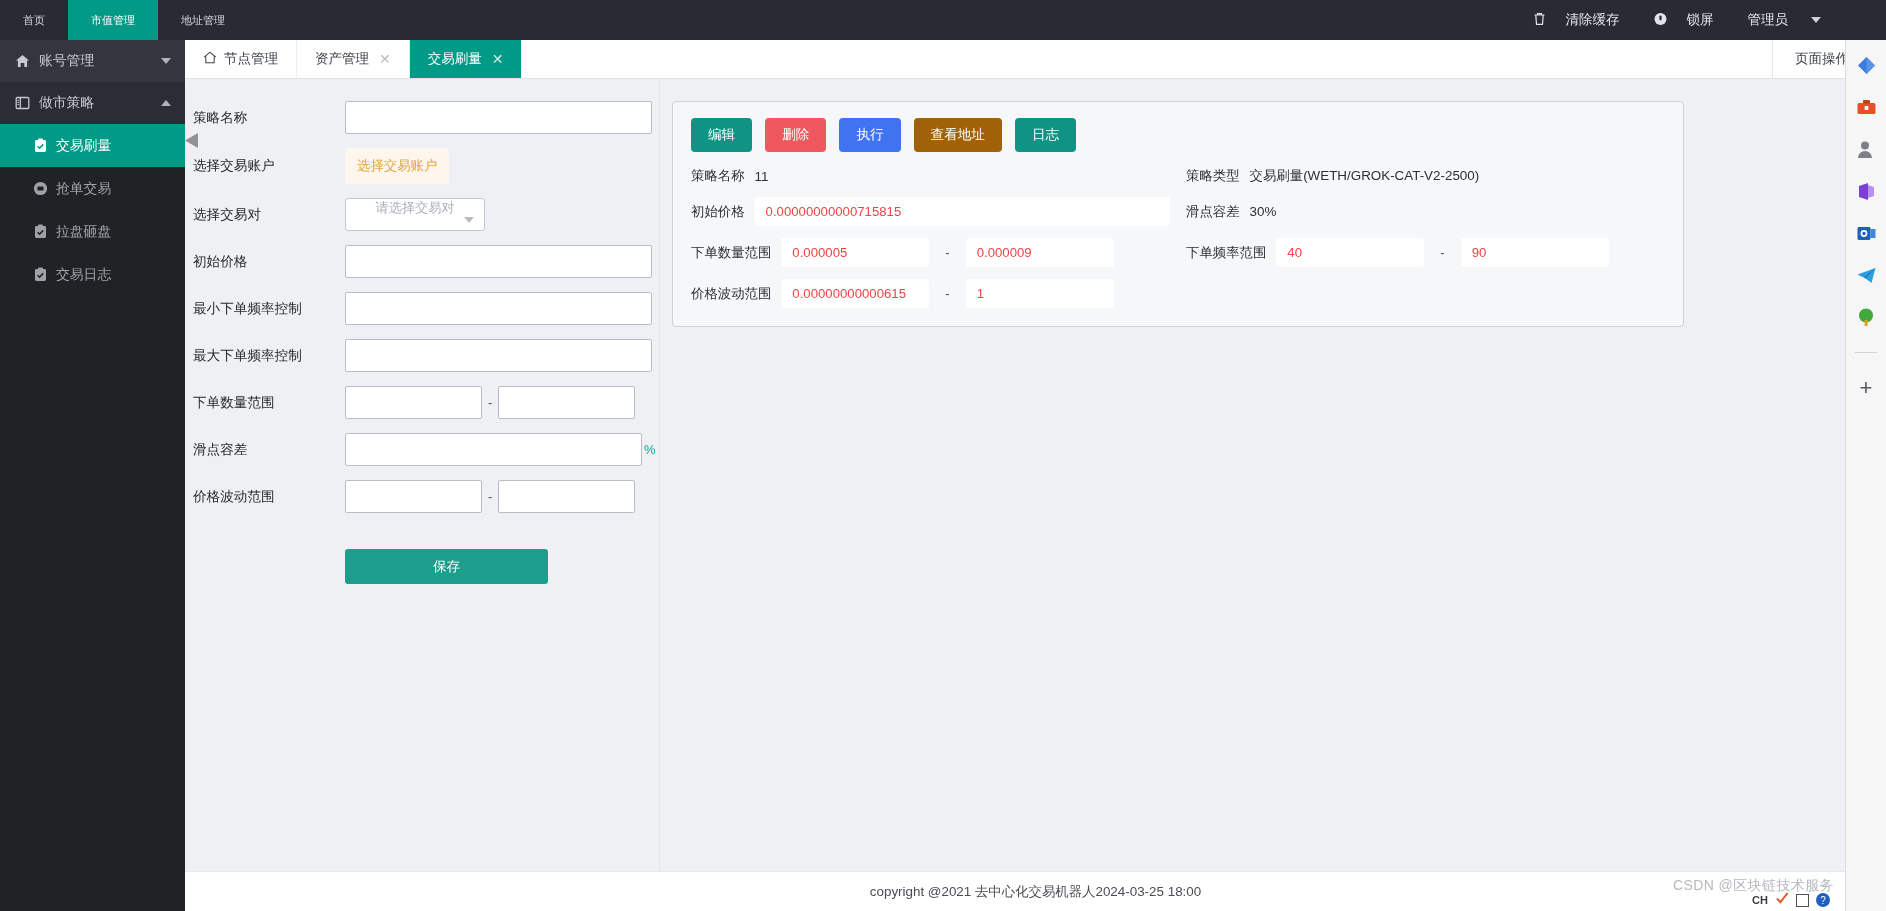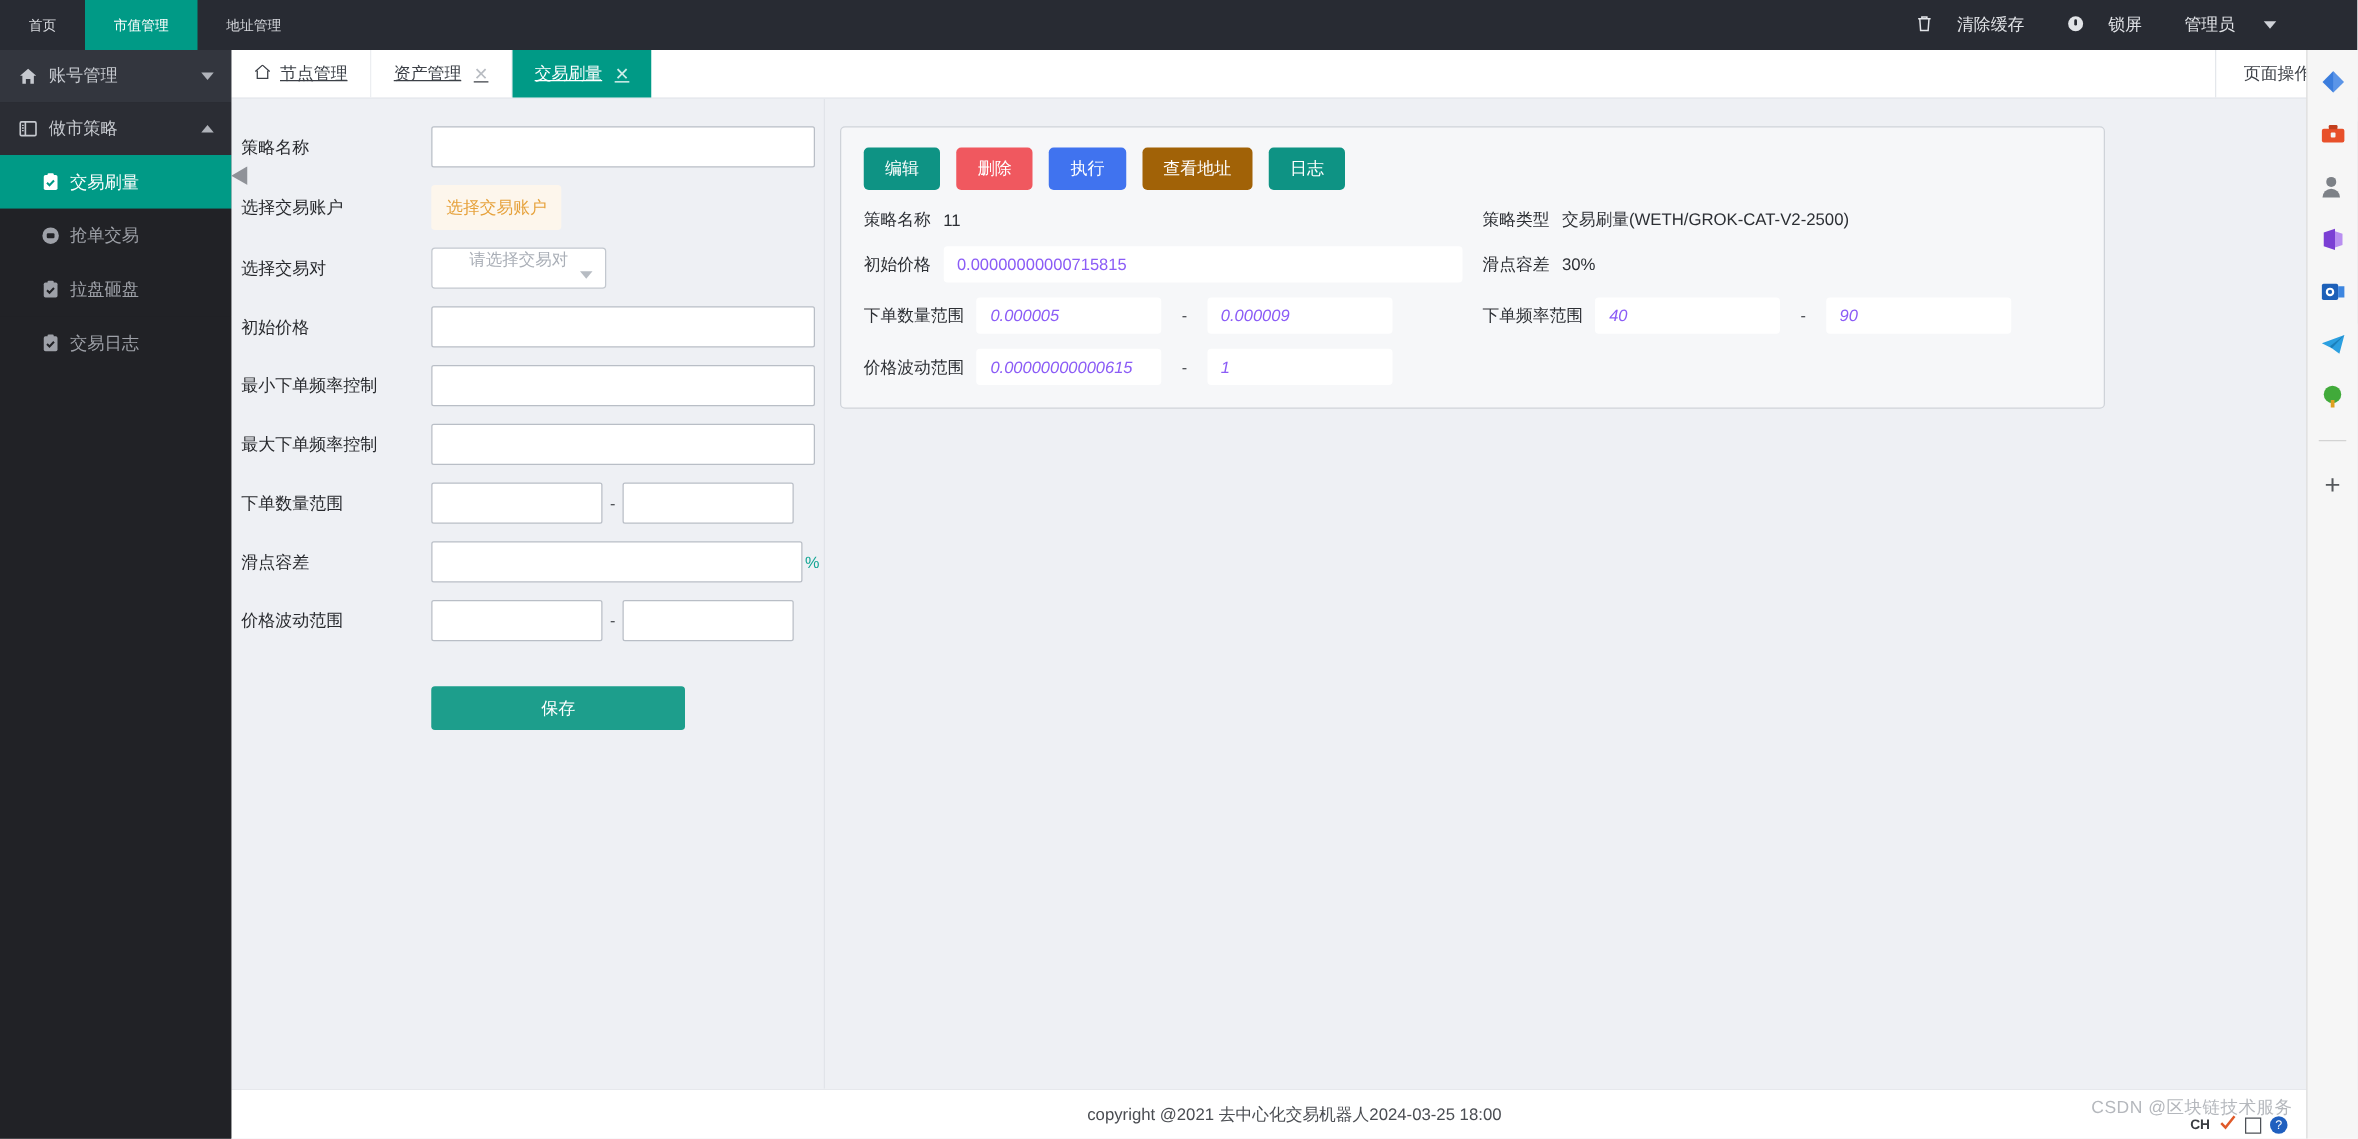--- a/index.html
+++ b/index.html
@@ -75,21 +75,21 @@
   
   .content-col { flex: 1; display: flex; flex-direction: column; min-width: 0; background: #eef0f4; position: relative; }
 
   
   .tabbar {
     height: 39px; background: #fff; display: flex; align-items: stretch;
     border-bottom: 1px solid #dfe2e7; flex: 0 0 39px; position: relative;
   }
   .tab {
     display: flex; align-items: center; gap: 7px; padding: 0 18px; font-size: 13.5px;
-    color: #3c4047; cursor: pointer; border-right: 1px solid #eceef1; white-space: nowrap; text-decoration: underline;
+    color: #3c4047; cursor: pointer; border-right: 1px solid #eceef1; white-space: nowrap;
   }
   .tab.active { background: #009a86; color: #fff; border-right: none; }
   .tab .closer { font-size: 14px; color: #b8bcc2; margin-left: 3px; }
   .tab.active .closer { color: #cfeee9; }
   .tabbar-spacer { flex: 1; border-bottom: none; }
   .page-ops {
     margin-left: auto; display: flex; align-items: center; gap: 5px; padding: 0 22px;
     font-size: 13.5px; color: #3c4047; cursor: pointer; border-left: 1px solid #e4e7eb;
   }
   .page-ops .caret {
@@ -148,24 +148,24 @@
   .btn-row { display: flex; gap: 13px; margin-bottom: 15px; }
   .abtn {
     border: none; border-radius: 4px; color: #fff; font-size: 13.6px; padding: 8px 17px;
     cursor: pointer; font-family: "Liberation Sans", sans-serif;
   }
   .detail-grid { display: grid; grid-template-columns: 1fr 1fr; column-gap: 16px; row-gap: 12px; }
   .dcell { display: flex; align-items: center; gap: 10px; }
   .dlabel { font-size: 13.4px; color: #2c2f34; white-space: nowrap; }
   .dvalue { font-size: 13.4px; color: #2c2f34; white-space: nowrap; }
   .dbox {
-    background: #fff; border-radius: 3px; padding: 7px 11px; font-size: 13.2px; color: #8b5cf6;
+    background: #fff; border-radius: 3px; padding: 7px 11px; font-size: 13.2px; color: #ef4444;
     flex: 1; min-width: 0; overflow: hidden; text-overflow: ellipsis; white-space: nowrap;
   }
-  .dbox.md { flex: 0 0 148px; font-style: italic; }
+  .dbox.md { flex: 0 0 148px; }
 
   
   .main-scroll {
     position: absolute; top: 0; right: 0; width: 12px; height: 100%;
     background: #f1f1f1; border-left: 1px solid #e3e3e3;
   }
   .ms-up, .ms-down {
     position: absolute; left: 0; width: 12px; height: 13px; display: flex; align-items: center; justify-content: center;
   }
   .ms-up { top: 0; } .ms-down { bottom: 0; }

